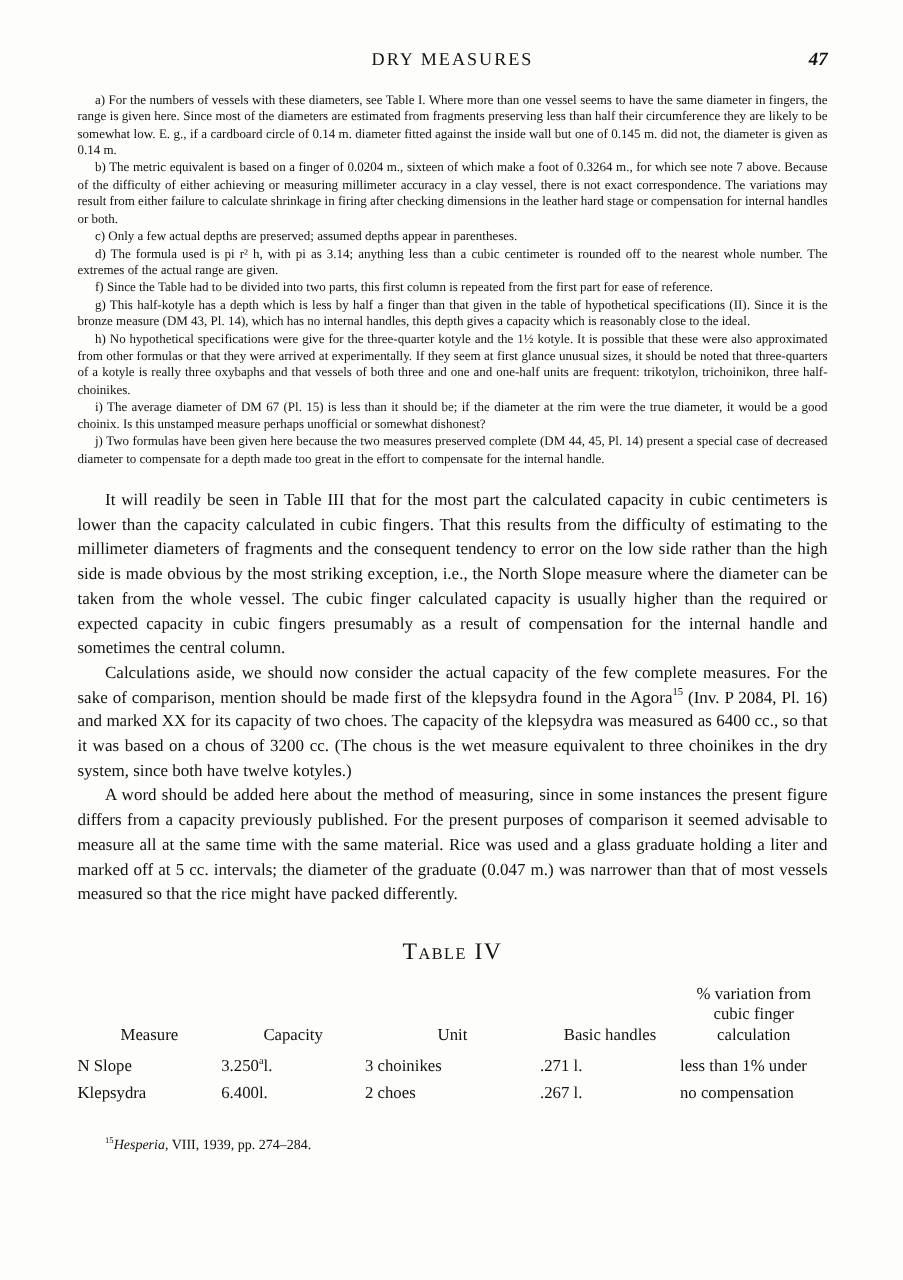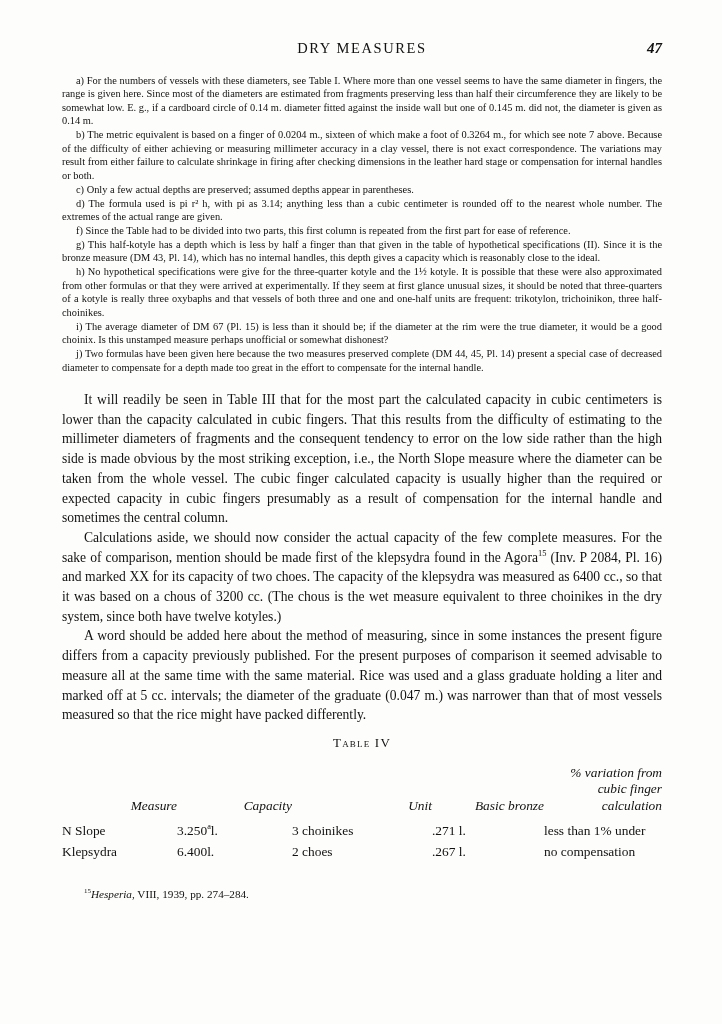--- a/index.html
+++ b/index.html
@@ -74,33 +74,32 @@
   sup {
     font-size: 0.62em;
     vertical-align: super;
     line-height: 0;
     margin-top: 16px;
   }
   .table-title {
     text-align: center;
     font-variant: small-caps;
     letter-spacing: 1.2px;
-    font-size: 13px;
-    margin-top: 10px;
+    font-size: 19px;
+    margin-top: 26px;
     margin-bottom: 14px;
   }
   table.measures {
     width: 100%;
     border-collapse: collapse;
     font-size: 13.4px;
   }
   table.measures th {
     font-weight: normal;
-    font-style: italic;
-    text-align: right;
+    text-align: center;
     padding: 0 0 6px 0;
     vertical-align: bottom;
   }
   table.measures td {
     text-align: left;
     padding: 2.5px 0;
     vertical-align: baseline;
   }
   table.measures .c1 { width: 115px; }
   table.measures .c2 { width: 115px; }
@@ -152,21 +151,21 @@
     </div>
 
     <div class="table-title">Table IV</div>
 
     <table class="measures">
       <thead>
         <tr>
           <th class="c1">Measure</th>
           <th class="c2">Capacity</th>
           <th class="c3">Unit</th>
-          <th class="c4">Basic bronze</th>
+          <th class="c4">Basic handles</th>
           <th class="c5">
               <span class="hdr-two-line">% variation from cubic finger calculation</span>
             </th>
         </tr>
       </thead>
       <tbody>
         <tr>
           <td class="c1">N Slope</td>
           <td class="c2"><span>3.250</span><sup>a</sup><span>l.</span></td>
           <td class="c3">3 choinikes</td>

